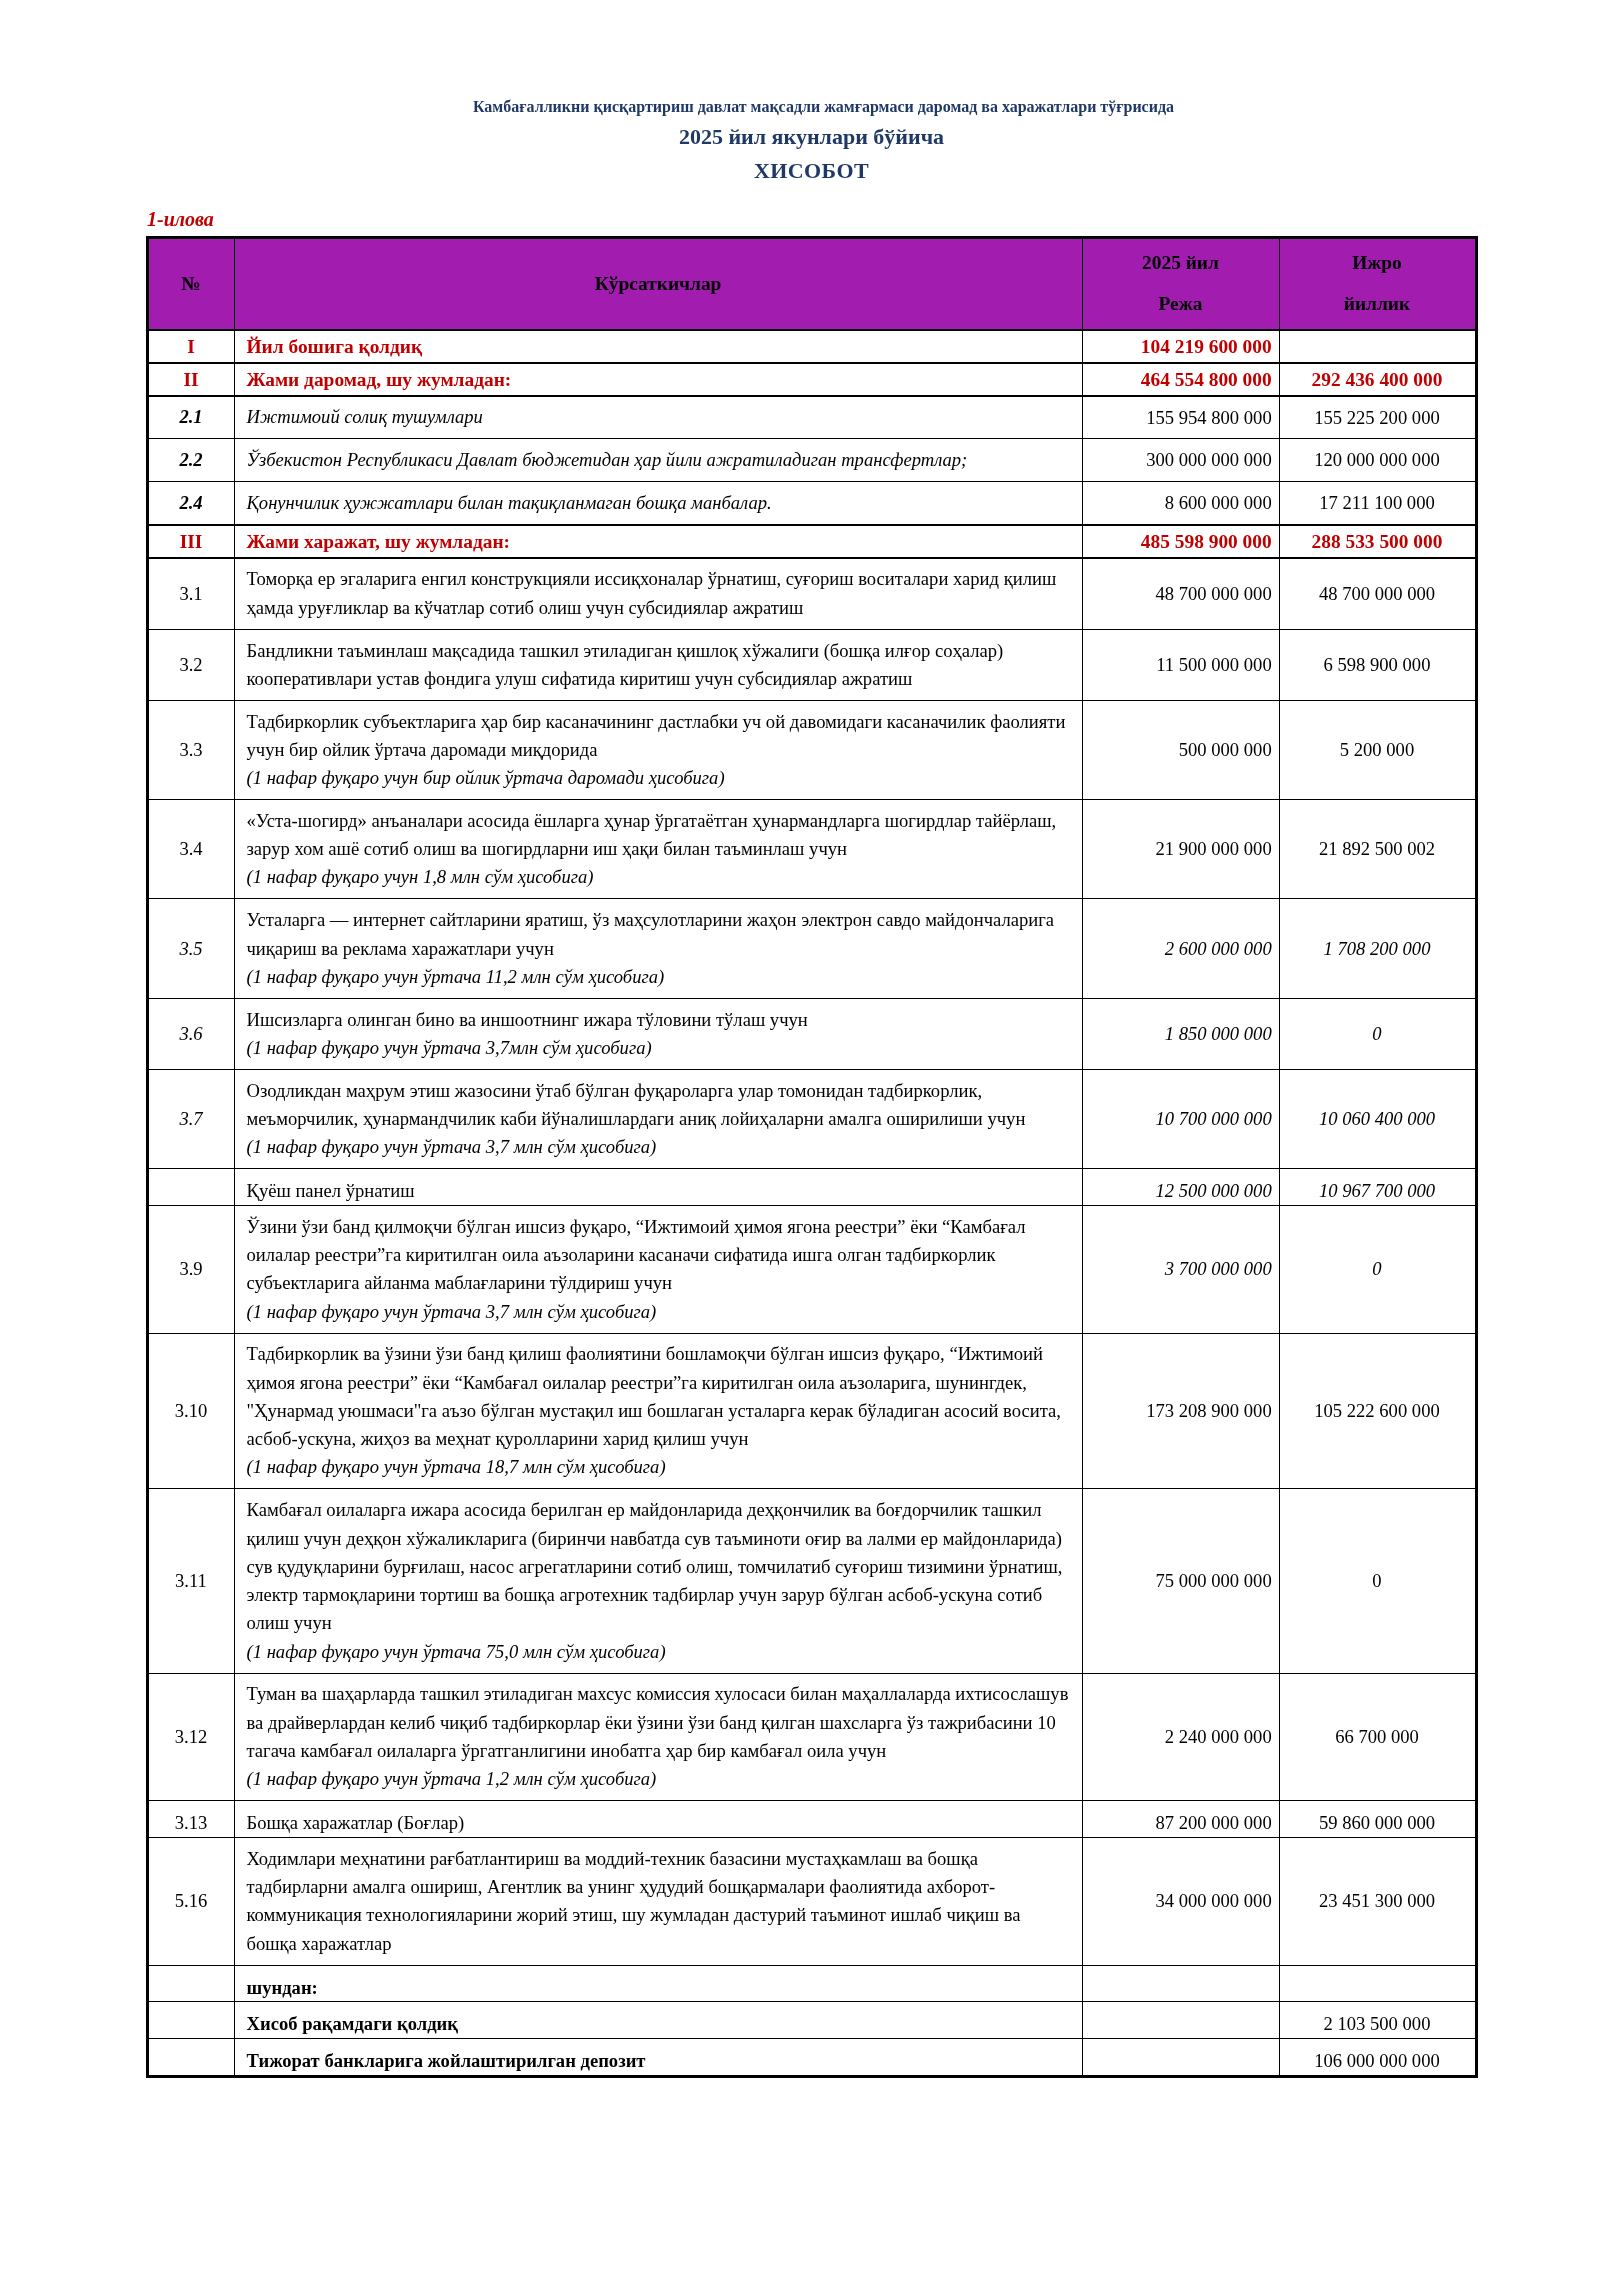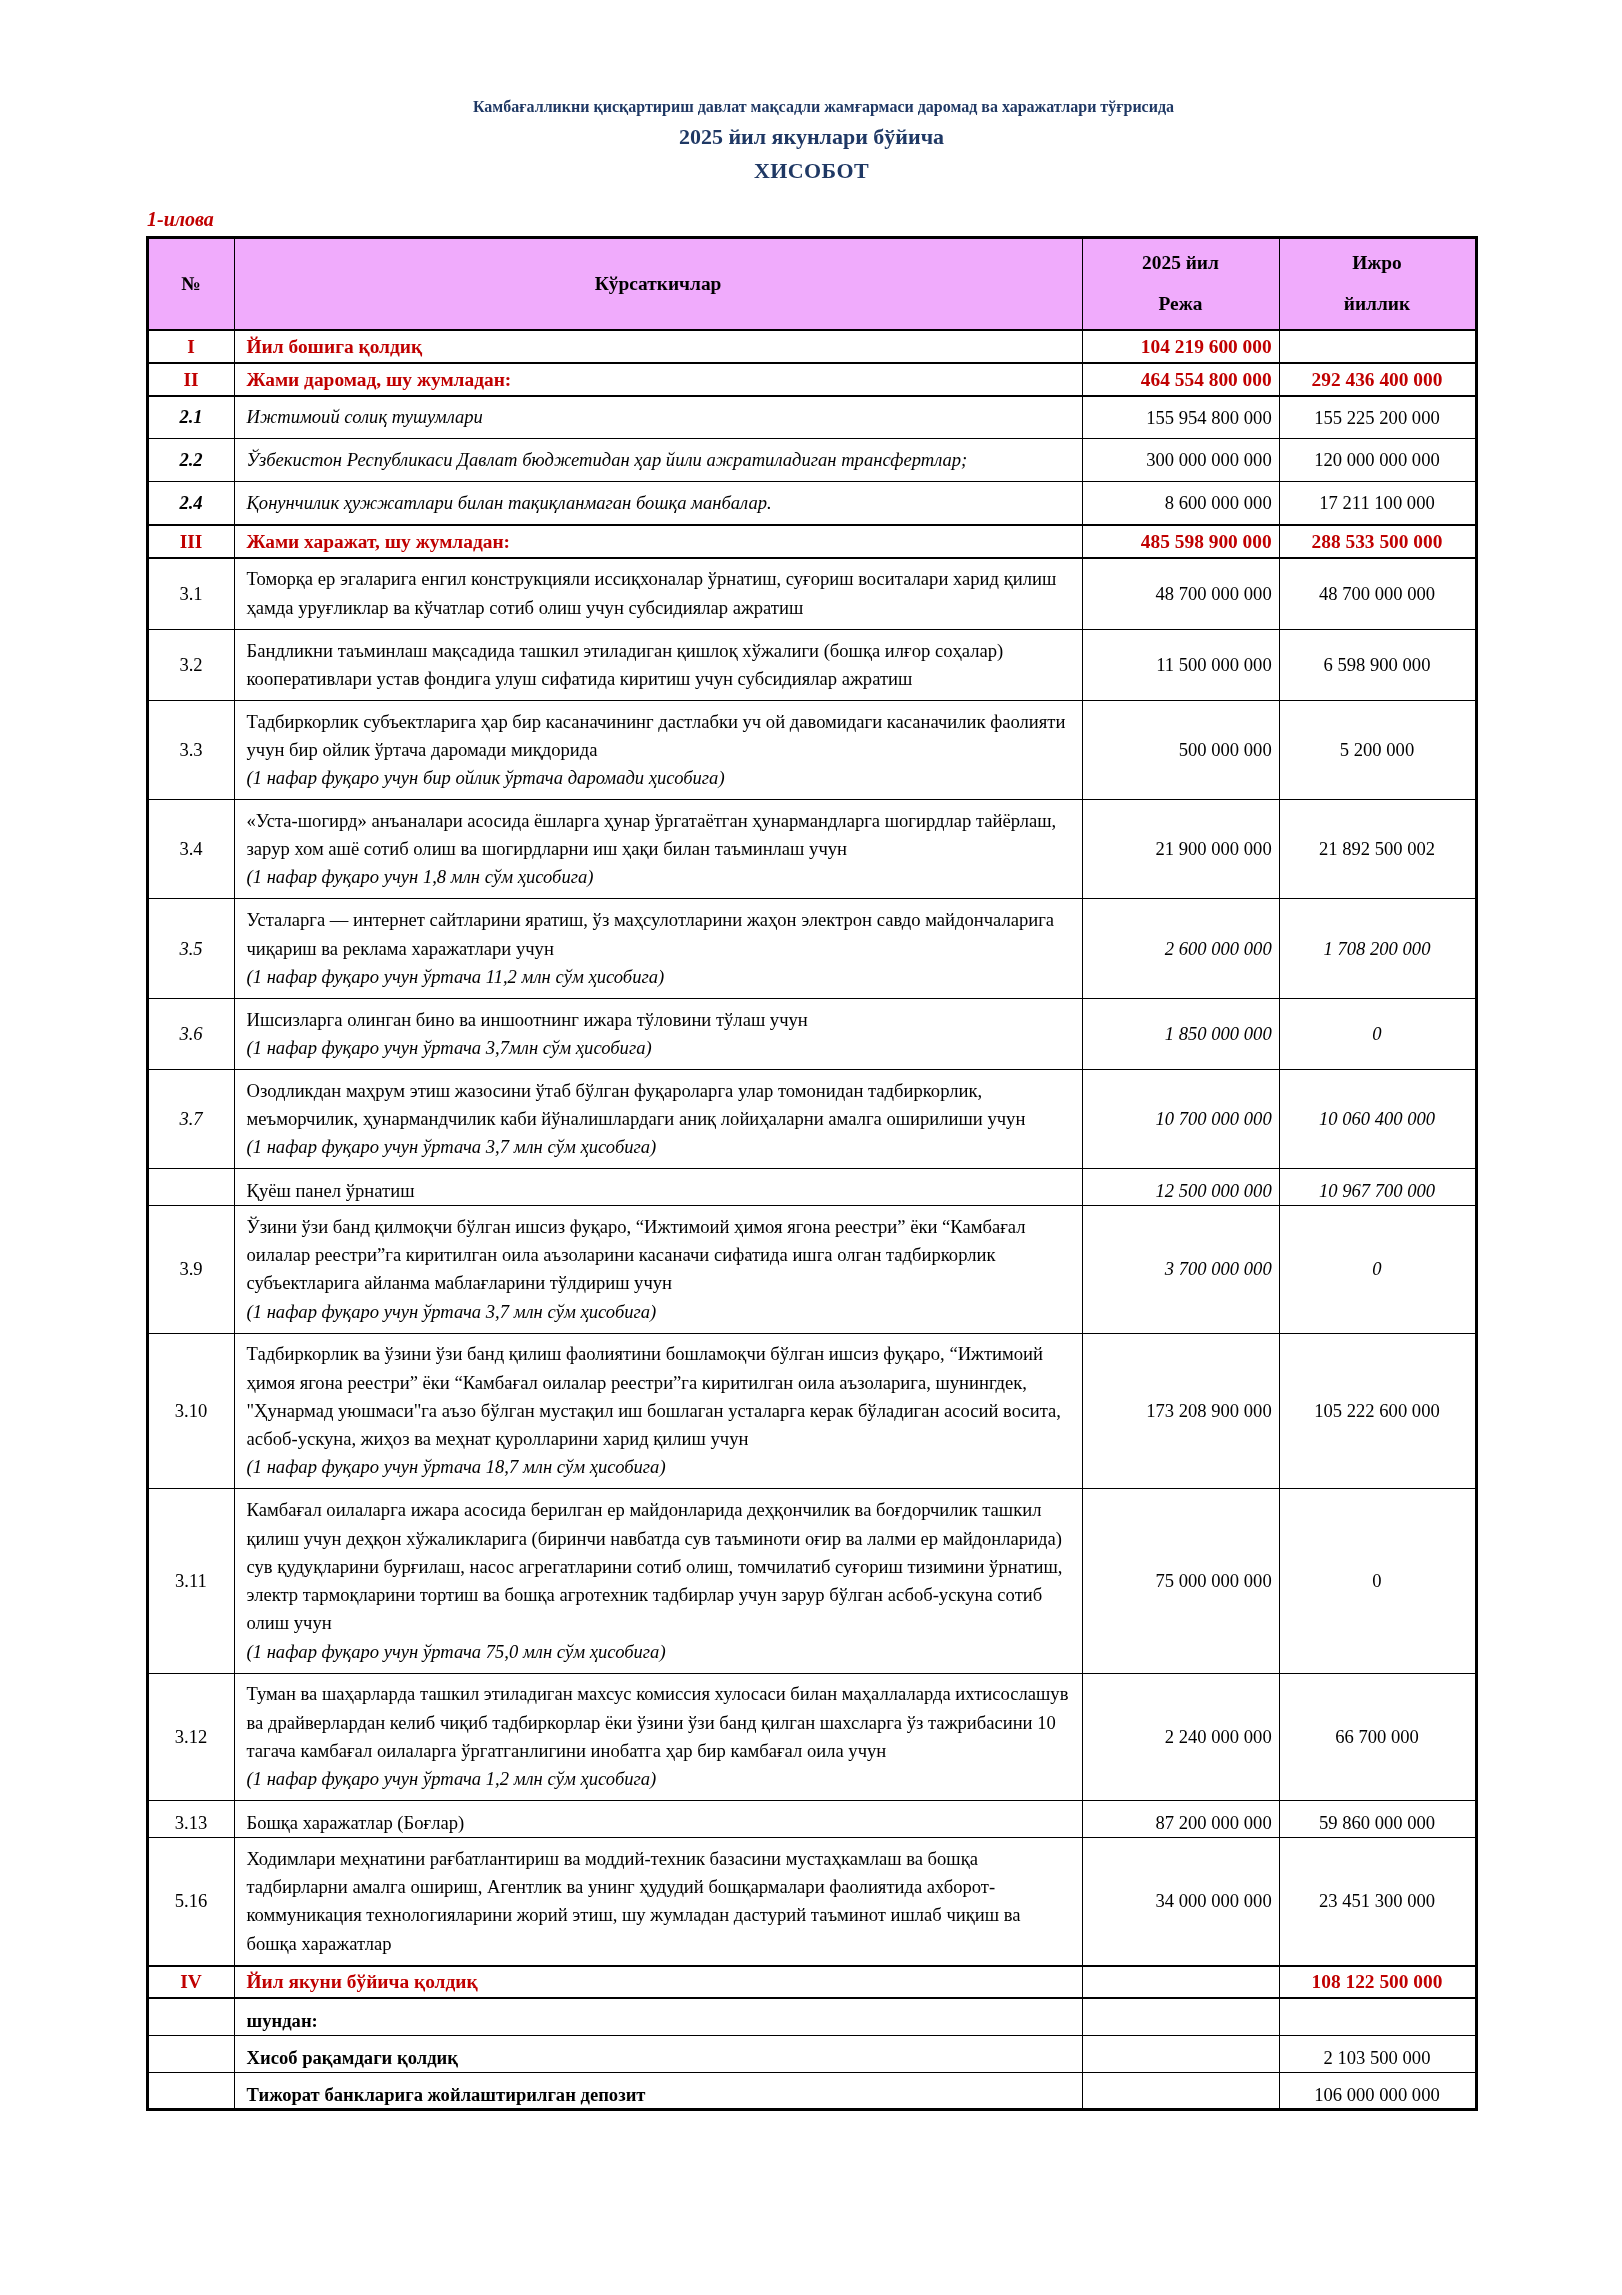--- a/index.html
+++ b/index.html
@@ -48,21 +48,21 @@
   col.c-num{width:87px;}
   col.c-label{width:848px;}
   col.c-plan{width:197px;}
   col.c-exec{width:197px;}
   th,td{
     border:1.7px solid #000;
     vertical-align:middle;
     box-sizing:border-box;
   }
   thead th{
-    background:#f0abfc;
+    background:#a21caf;
     font-weight:bold;
     text-align:center;
     font-size:19.4px;
     height:93px;
     line-height:2.1;
     white-space:pre-line;
     border-bottom:2.5px solid #000;
   }
   td.num{
     text-align:center;
@@ -254,26 +254,20 @@
           <td class="label"><span>Бошқа харажатлар (Боғлар)</span></td>
           <td class="plan">87 200 000 000</td>
           <td class="exec">59 860 000 000</td>
         </tr>
         <tr>
           <td class="num">5.16</td>
           <td class="label"><span>Ходимлари меҳнатини рағбатлантириш ва моддий-техник базасини мустаҳкамлаш ва бошқа тадбирларни амалга ошириш, Агентлик ва унинг ҳудудий бошқармалари фаолиятида ахборот-коммуникация технологияларини жорий этиш, шу жумладан дастурий таъминот ишлаб чиқиш ва бошқа харажатлар</span></td>
           <td class="plan">34 000 000 000</td>
           <td class="exec">23 451 300 000</td>
         </tr>
-        <tr class="section">
-          <td class="num">IV</td>
-          <td class="label"><span>Йил якуни бўйича қолдиқ</span></td>
-          <td class="plan"></td>
-          <td class="exec">108 122 500 000</td>
-        </tr>
         <tr class="compact label-bold">
           <td class="num"></td>
           <td class="label"><span>шундан:</span></td>
           <td class="plan"></td>
           <td class="exec"></td>
         </tr>
         <tr class="compact label-bold">
           <td class="num"></td>
           <td class="label"><span>Хисоб рақамдаги қолдиқ</span></td>
           <td class="plan"></td>

